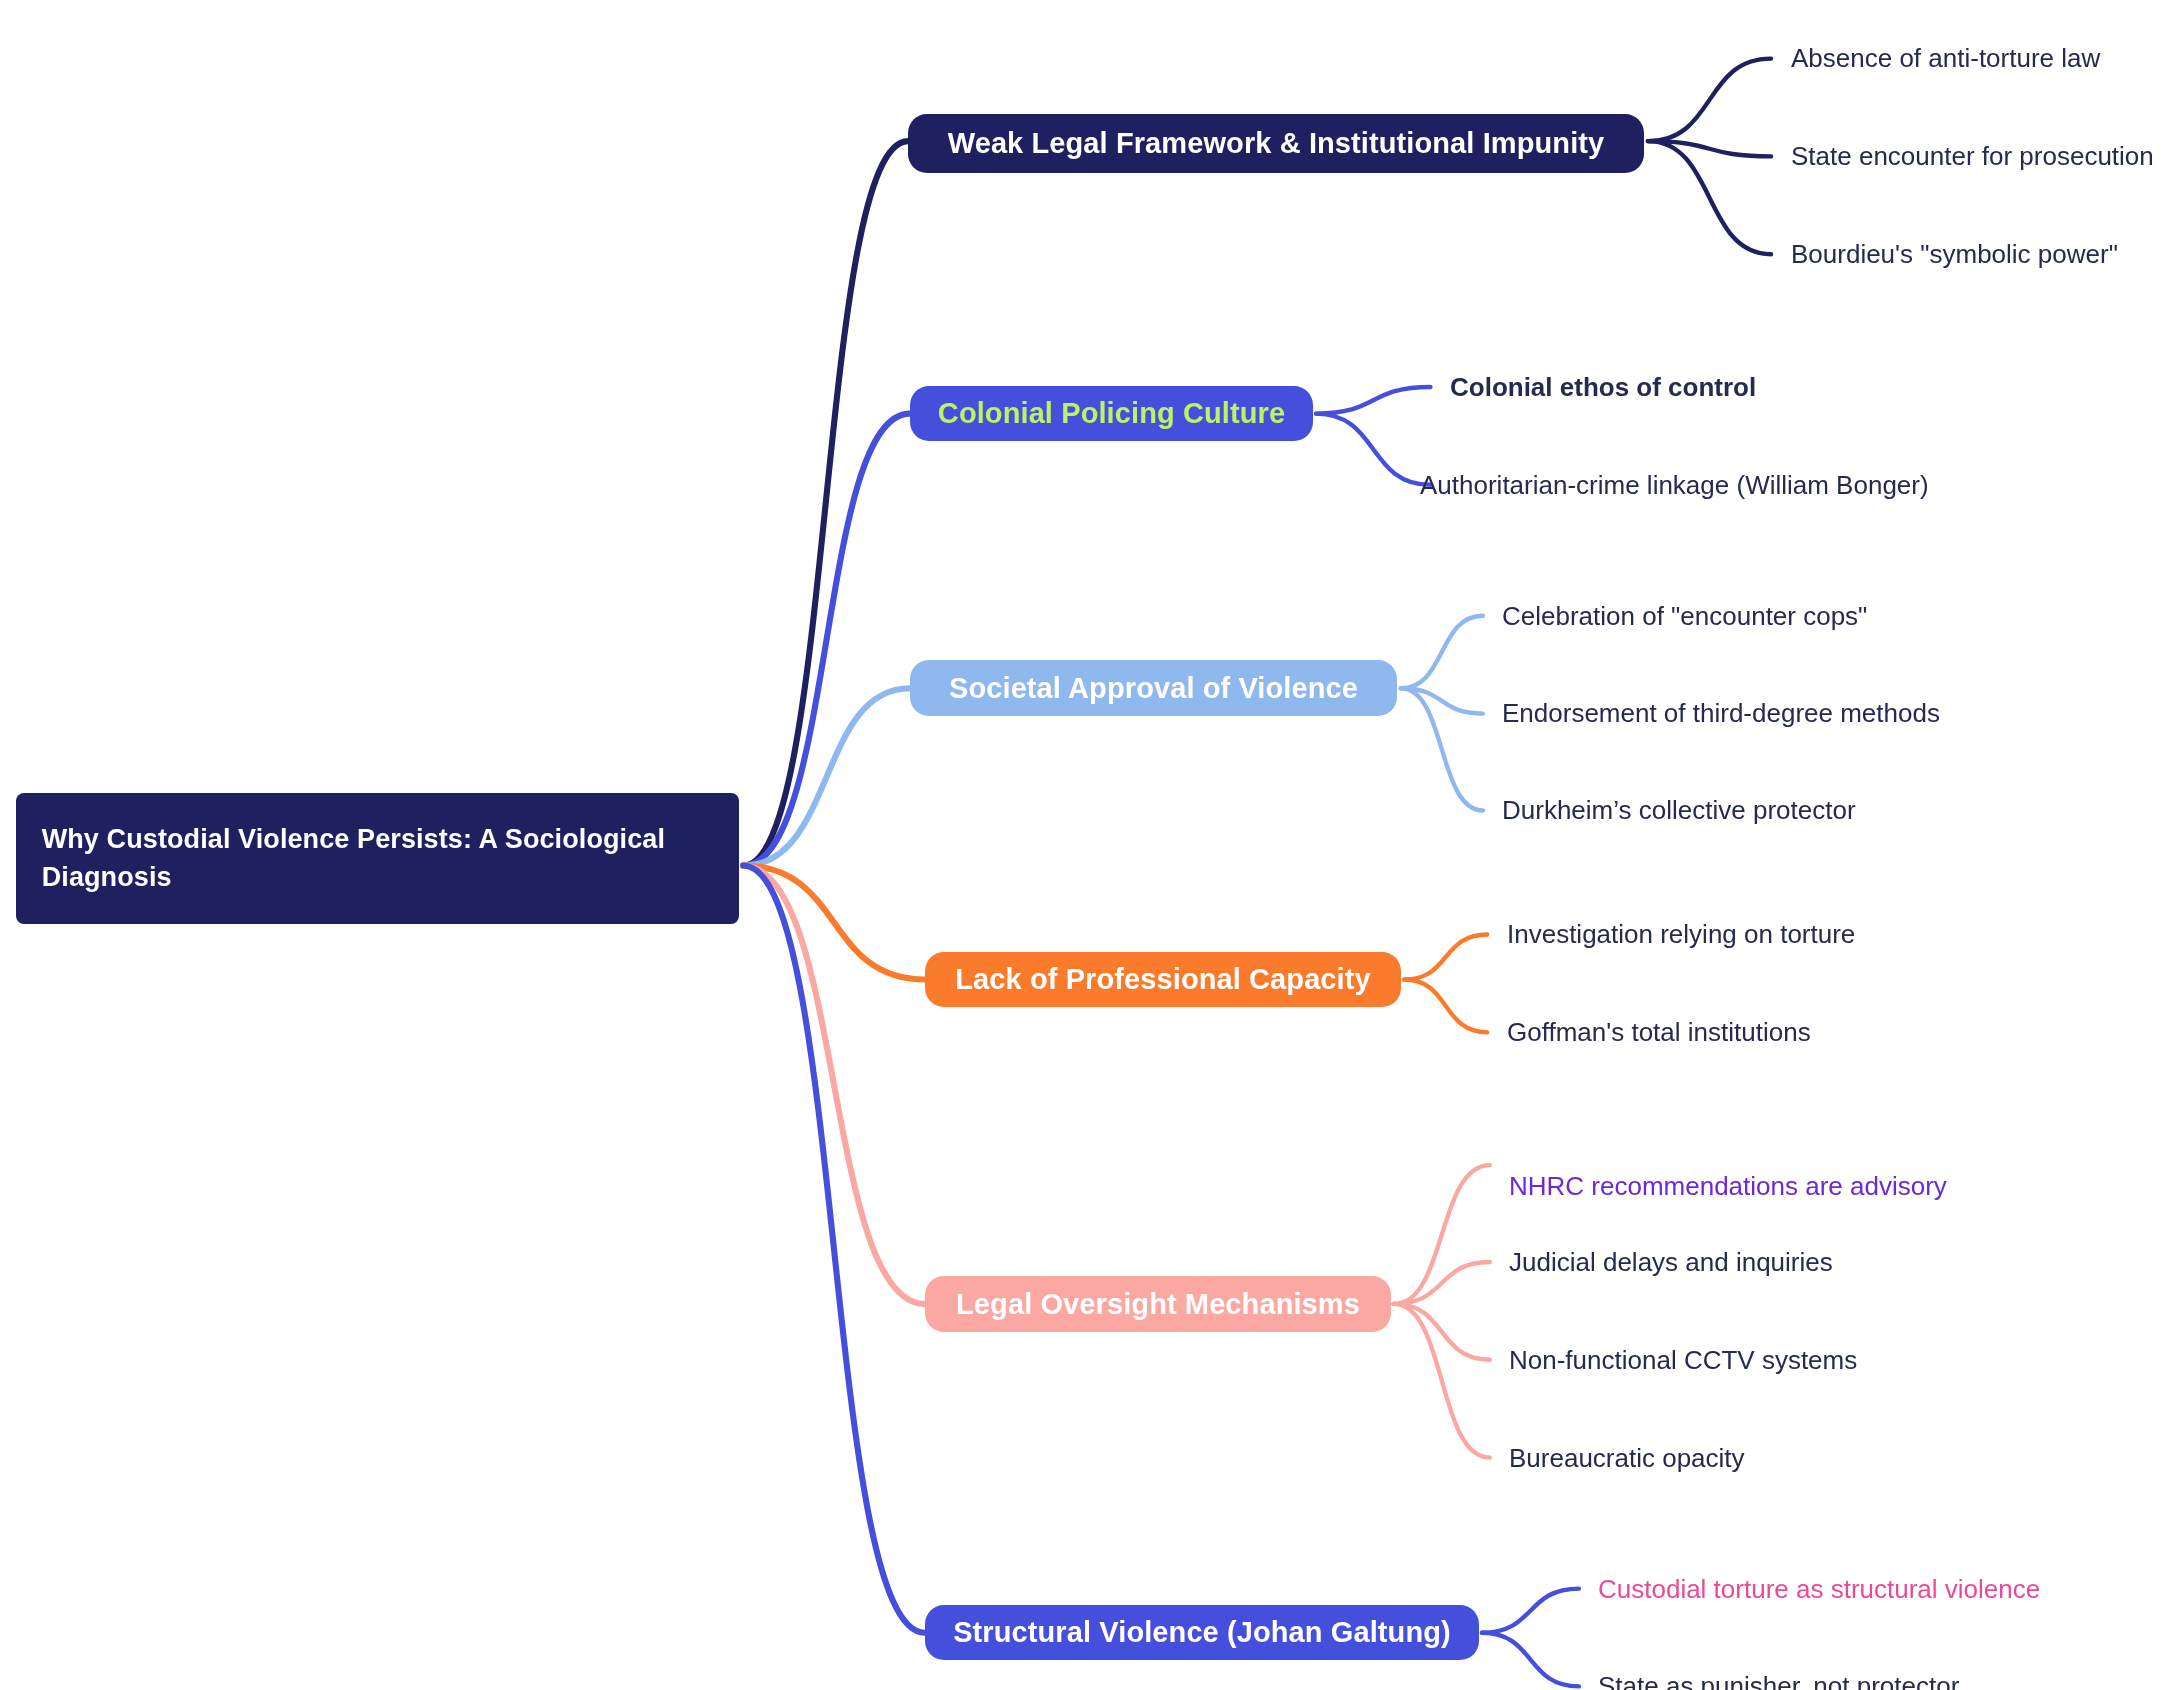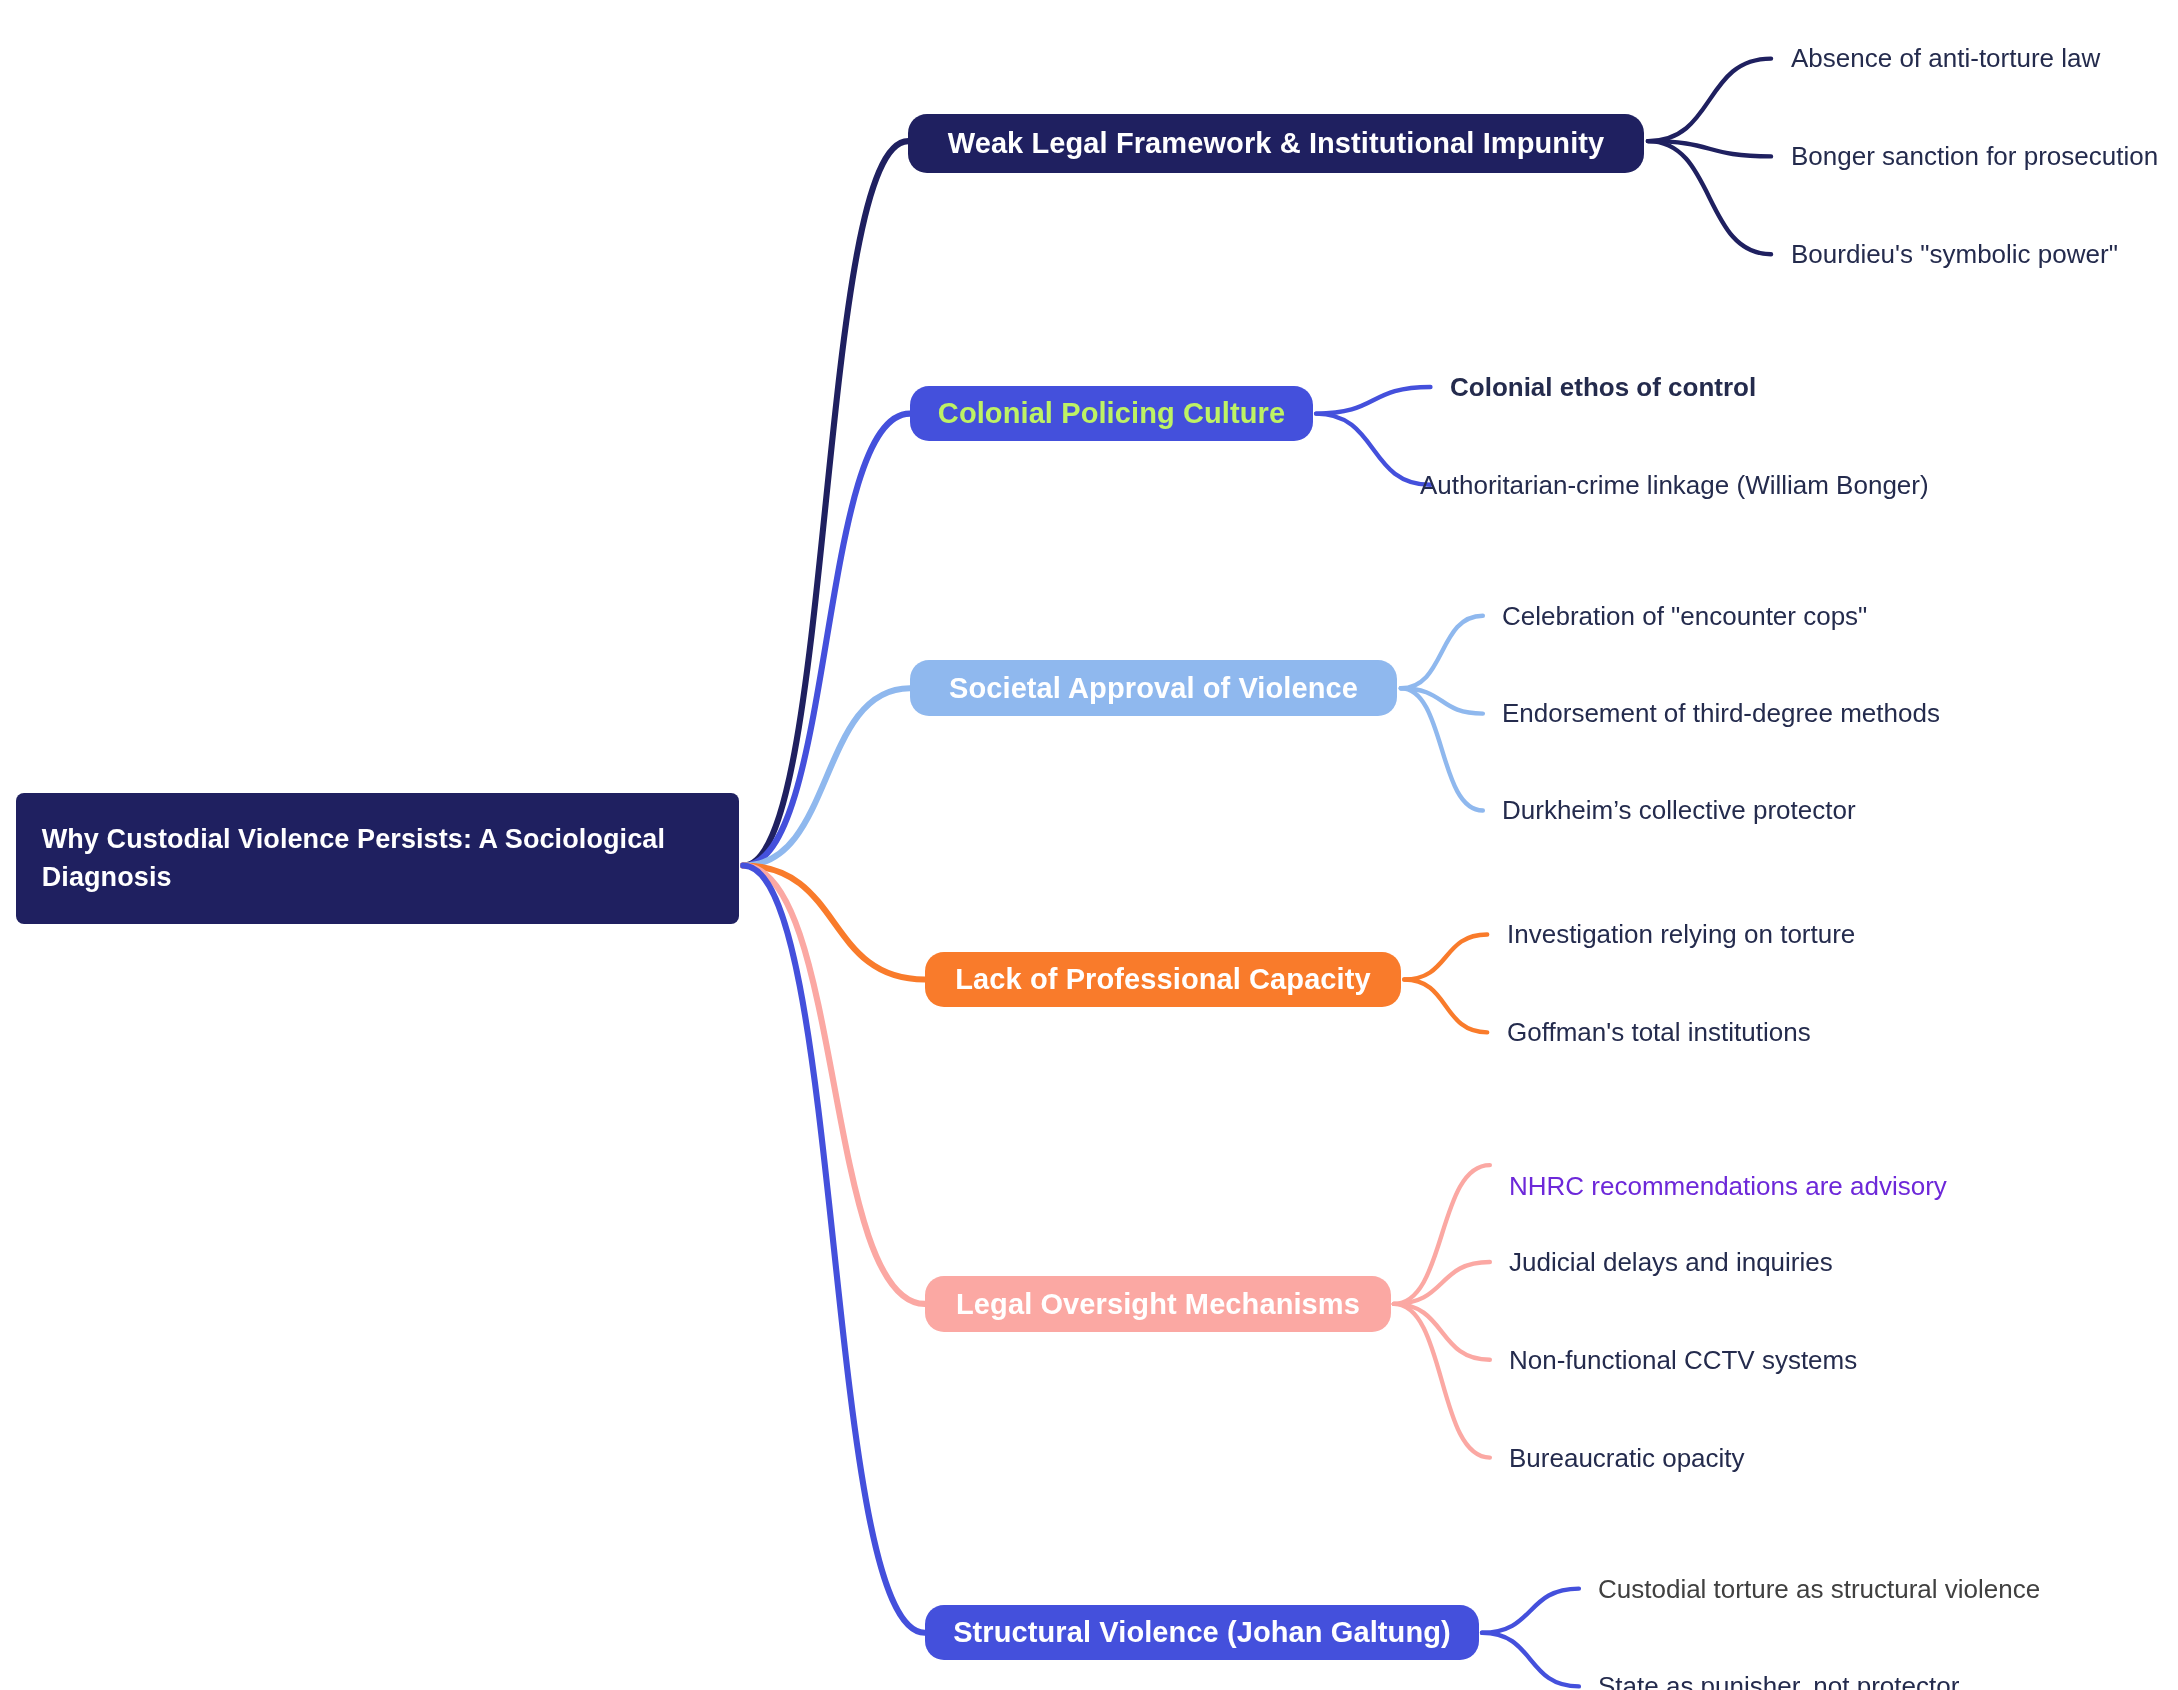--- a/index.html
+++ b/index.html
@@ -86,21 +86,21 @@
       <path d="M 1697 1869.5 C 1758.05 1869.5, 1746.95 1931, 1808 1931" stroke="#4450dc" stroke-width="5" fill="none" stroke-linecap="round"></path>
     </svg>
   <div id="nodes">
       <div class="node node-root" style="left: 15.7px; top: 793px; width: 723px; height: 131px; background: rgb(31, 32, 96); color: rgb(255, 255, 255);">
         <span>Why Custodial Violence Persists: A Sociological Diagnosis</span>
       </div>
       <div class="node node-branch" style="left: 908px; top: 114px; width: 736px; height: 59px; background: rgb(31, 32, 96); color: rgb(255, 255, 255);">
         <span>Weak Legal Framework &amp; Institutional Impunity</span>
       </div>
       <div class="leaf" style="left: 1791px; top: 45px; color: rgb(36, 43, 77);"><span>Absence of anti-torture law</span></div>
-      <div class="leaf" style="left: 1791px; top: 143px; color: rgb(36, 43, 77);"><span>Bonger sanction for prosecution</span></div>
+      <div class="leaf" style="left: 1791px; top: 143px; color: rgb(36, 43, 77);"><span>State encounter for prosecution</span></div>
       <div class="leaf" style="left: 1791px; top: 241px; color: rgb(36, 43, 77);"><span>Bourdieu's "symbolic power"</span></div>
       <div class="node node-branch" style="left: 910px; top: 386px; width: 403px; height: 55px; background: rgb(68, 80, 220); color: #bef264;">
         <span>Colonial Policing Culture</span>
       </div>
       <div class="leaf" style="left: 1450px; top: 374px; color: rgb(36, 43, 77); font-weight: bold;"><span>Colonial ethos of control</span></div>
       <div class="leaf" style="left: 1420px; top: 472px; color: rgb(36, 43, 77);"><span>Authoritarian-crime linkage (William Bonger)</span></div>
       <div class="node node-branch" style="left: 910px; top: 660px; width: 487px; height: 56px; background: rgb(143, 184, 238); color: rgb(255, 255, 255);">
         <span>Societal Approval of Violence</span>
       </div>
       <div class="leaf" style="left: 1502px; top: 603px; color: rgb(36, 43, 77);"><span>Celebration of "encounter cops"</span></div>
@@ -114,17 +114,17 @@
       <div class="node node-branch" style="left: 925px; top: 1276px; width: 466px; height: 56px; background: rgb(251, 168, 163); color: rgb(255, 255, 255);">
         <span>Legal Oversight Mechanisms</span>
       </div>
       <div class="leaf" style="left: 1509px; top: 1152px; color: #6d28d9; margin-top: 21px;"><span>NHRC recommendations are advisory</span></div>
       <div class="leaf" style="left: 1509px; top: 1249px; color: rgb(36, 43, 77);"><span>Judicial delays and inquiries</span></div>
       <div class="leaf" style="left: 1509px; top: 1347px; color: rgb(36, 43, 77);"><span>Non-functional CCTV systems</span></div>
       <div class="leaf" style="left: 1509px; top: 1445px; color: rgb(36, 43, 77);"><span>Bureaucratic opacity</span></div>
       <div class="node node-branch" style="left: 925px; top: 1605px; width: 554px; height: 55px; background: rgb(68, 80, 220); color: rgb(255, 255, 255);">
         <span>Structural Violence (Johan Galtung)</span>
       </div>
-      <div class="leaf" style="left: 1598px; top: 1576px; color: #404040;"><span>Custodial torture as structural violence</span></div>
+      <div class="leaf" style="left: 1598px; top: 1576px; color: #ec4899;"><span>Custodial torture as structural violence</span></div>
       <div class="leaf" style="left: 1598px; top: 1673px; color: rgb(36, 43, 77);"><span>State as punisher, not protector</span></div>
     </div>
 </div>
 
 
 </body></html>

